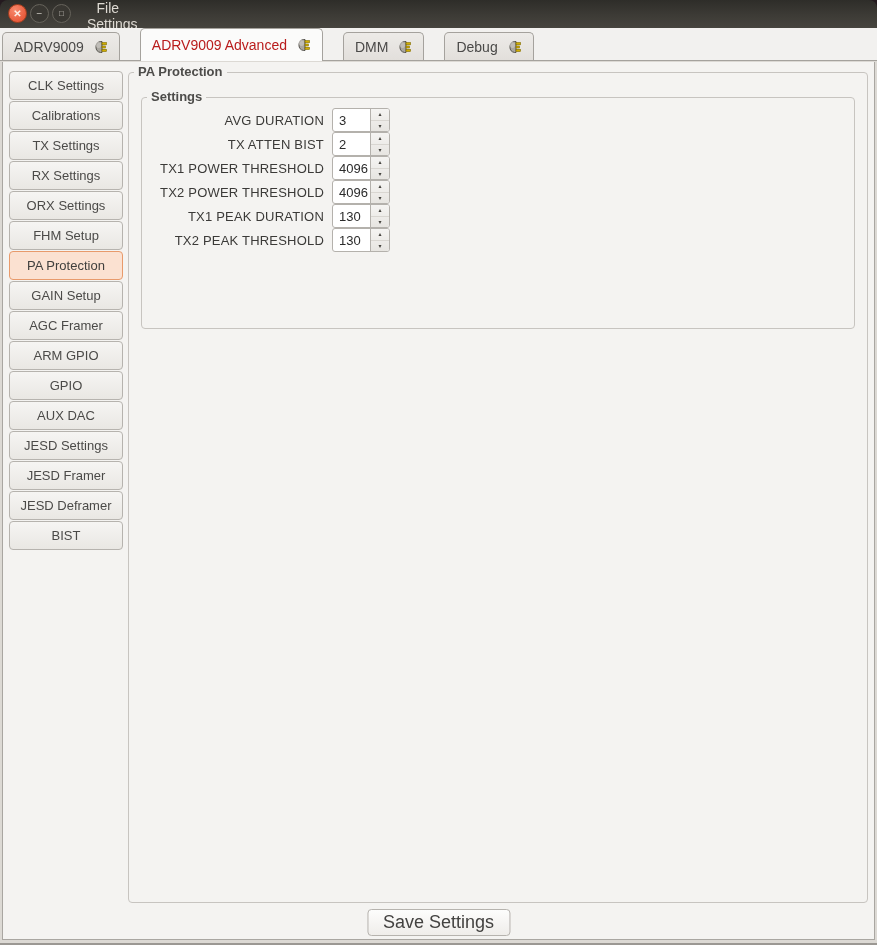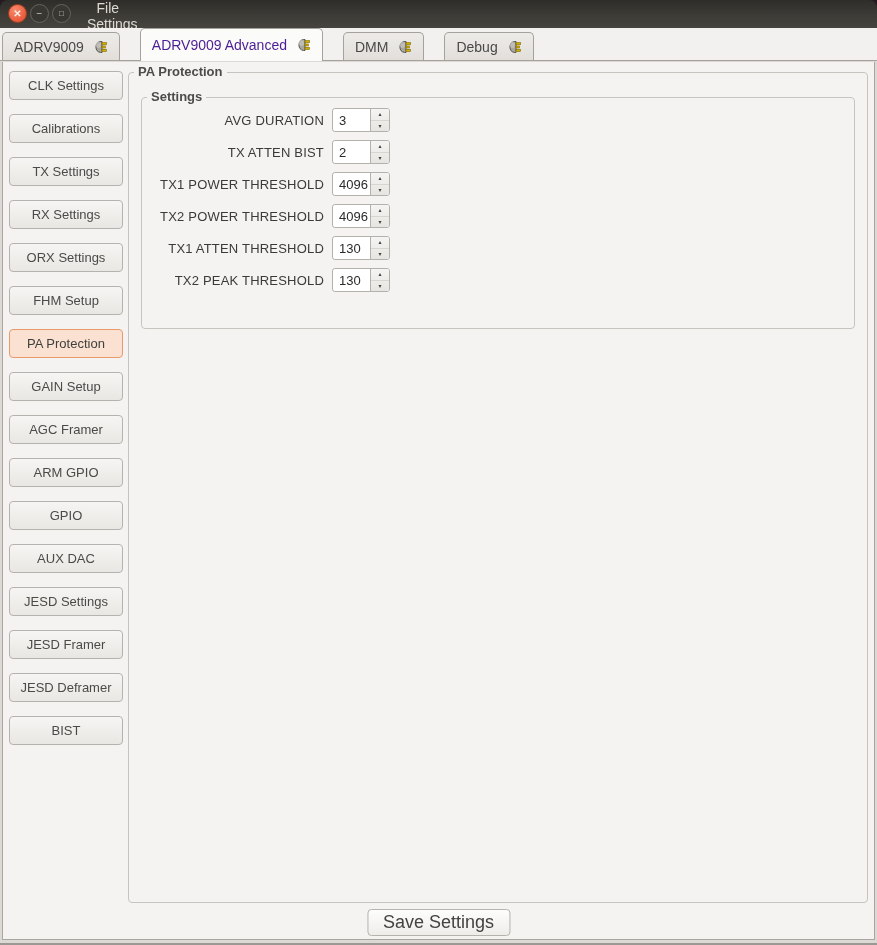--- a/index.html
+++ b/index.html
@@ -52,40 +52,40 @@
     padding:0 11px;
     background:linear-gradient(#edebe8,#e2dfdb);
     border:1px solid #a5a29d; border-bottom:none;
     border-radius:5px 5px 0 0;
     margin-right:20px; font-size:14px; color:#4a4948; cursor:default;
     white-space:nowrap;
   }
   .tab.active {
     position:relative; z-index:2;
     height:33px; margin-bottom:-1px; padding-bottom:1px;
-    background:#fbfbfa; color:#4c1d95;
+    background:#fbfbfa; color:#b91c1c;
   }
   .plug-icon { width:17px; height:14px; flex:0 0 auto; }
 
   
   .chrome {
     position:absolute; top:61px; left:0; right:0; bottom:0;
     background:#dcd9d4;
     border-bottom:2px solid #9b9893;
   }
   .content {
     position:absolute; top:62px; left:2px; right:2px; bottom:5px;
     background:#f4f3f1;
     border:1px solid #a9a6a1; border-top:none;
   }
 
   
   .sidebar {
     position:absolute; left:6px; top:9px; width:114px;
-    display:flex; flex-direction:column; gap:14px;
+    display:flex; flex-direction:column; gap:1px;
   }
   .side-btn {
     height:29px; display:flex; align-items:center; justify-content:center;
     background:linear-gradient(#f6f5f3,#e9e7e3);
     border:1px solid #b6b3ae; border-radius:4px;
     font-size:13px; color:#4b4a48; cursor:default; white-space:nowrap;
   }
   .side-btn.selected {
     background:linear-gradient(#fcе7d9,#fbdfcd);
     background:#fbe1d1;
@@ -98,21 +98,21 @@
     position:absolute; top:-9px; left:5px;
     background:#f4f3f1; padding:0 4px;
     font-size:13px; font-weight:bold; color:#4d4c4a; white-space:nowrap;
   }
   .group-pa { left:125px; top:10px; right:6px; bottom:36px; }
   .group-settings { left:12px; top:24px; right:12px; height:232px; }
 
   
   .fields {
     position:absolute; top:10px; left:0; right:0;
-    display:flex; flex-direction:column; gap:8px;
+    display:flex; flex-direction:column; 
   }
   .frow { display:flex; align-items:center; height:24px; }
   .flabel {
     width:182px; text-align:right;
     font-size:13px; color:#3b3a38; letter-spacing:.2px; white-space:nowrap;
   }
   .spinbox {
     margin-left:8px; width:58px; height:24px;
     border:1px solid #b4b1ac; border-radius:3px;
     background:#fff; display:flex; overflow:hidden;
@@ -291,21 +291,21 @@
                   </button>
                 <button class="spin-btn">
                     <span>▾</span>
                   </button>
               </div>
             </div>
           </div>
 
 
           <div class="frow">
-            <div class="flabel">TX1 ATTEN THRESHOLD</div>
+            <div class="flabel">TX1 PEAK DURATION</div>
             <div class="spinbox">
               <input class="spin-input" value="130" style="">
               <div class="spin-btns">
                 <button class="spin-btn up">
                     <span>▴</span>
                   </button>
                 <button class="spin-btn">
                     <span>▾</span>
                   </button>
               </div>

